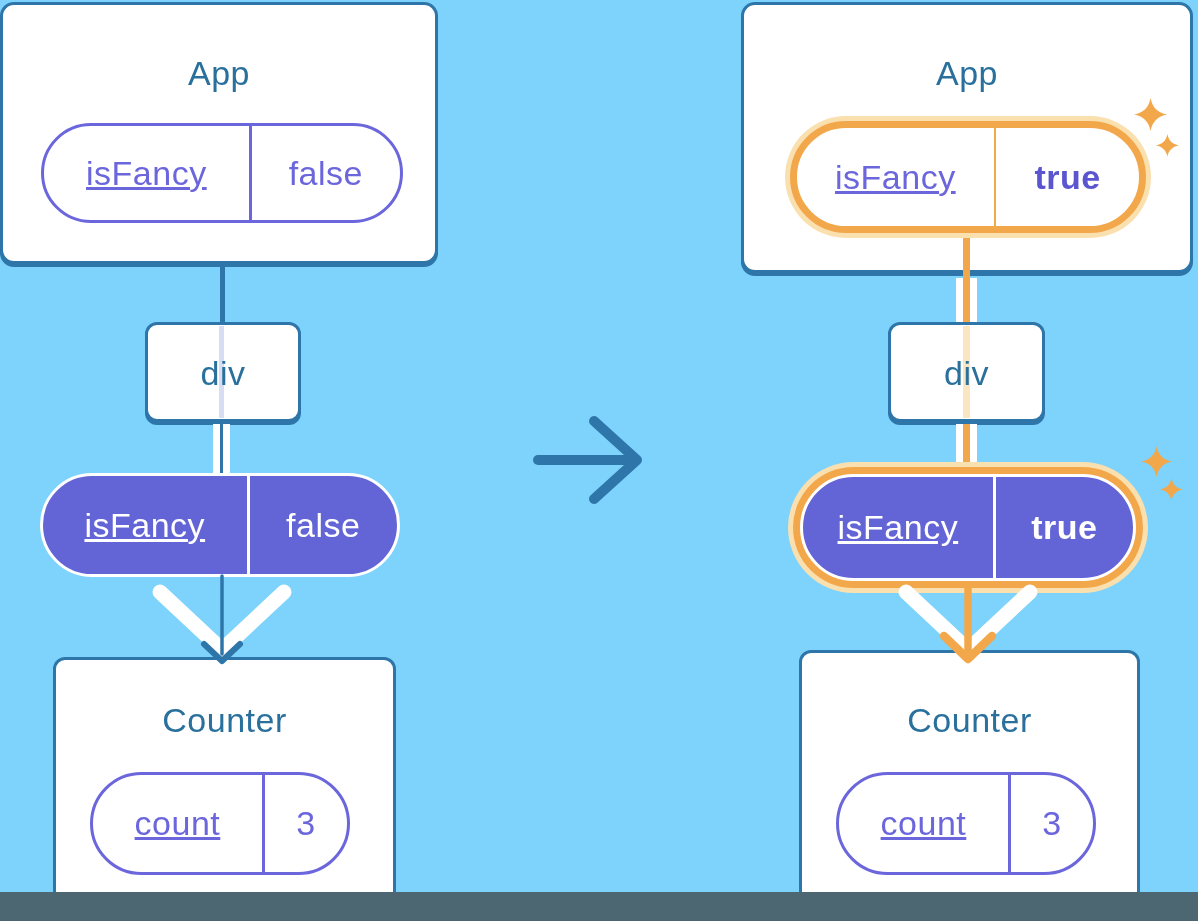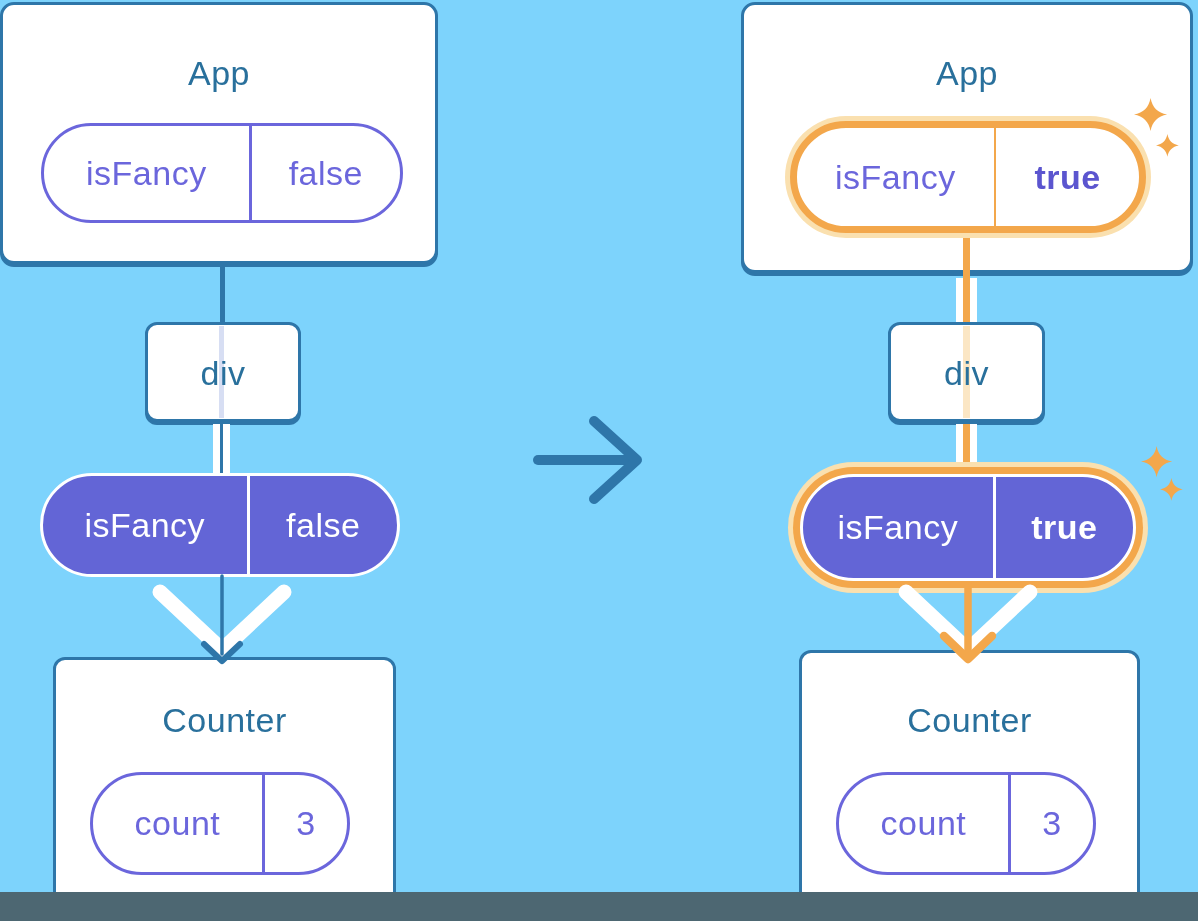--- a/index.html
+++ b/index.html
@@ -15,21 +15,21 @@
   .title{
     position:absolute;font-size:34px;line-height:1;color:#29709C;
     text-align:center;letter-spacing:.5px;
   }
   
   .pill{
     position:absolute;display:flex;align-items:stretch;box-sizing:border-box;
     font-size:34px;letter-spacing:.5px;border-radius:70px;overflow:hidden;
   }
   .pill .k,.pill .v{display:flex;align-items:center;justify-content:center;}
-  .pill .k{flex:0 0 57.5%;}
+  .pill .k{flex:0 0 57.5%;text-decoration:underline;}
   .pill .v{flex:1 1 auto;}
   .pill .sep{flex:0 0 3px;}
   .pill-outline{background:#fff;border:3px solid #6B66DC;color:#6B66DC;}
   .pill-outline .sep{background:#6B66DC;}
   .pill-solid{background:#6365D6;border:3px solid #fff;color:#fff;}
   .pill-solid .sep{background:#fff;}
   .counter-pill .k{flex:0 0 66.5%;}
   .hl-outline{
     background:#fff;border:7px solid #F3A74B;color:#6B66DC;
     box-shadow:0 0 0 5px #FAE0AF;overflow:hidden;

